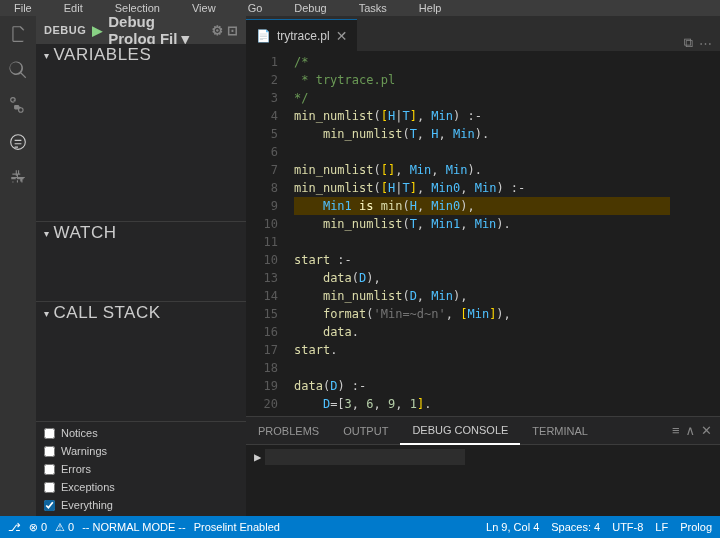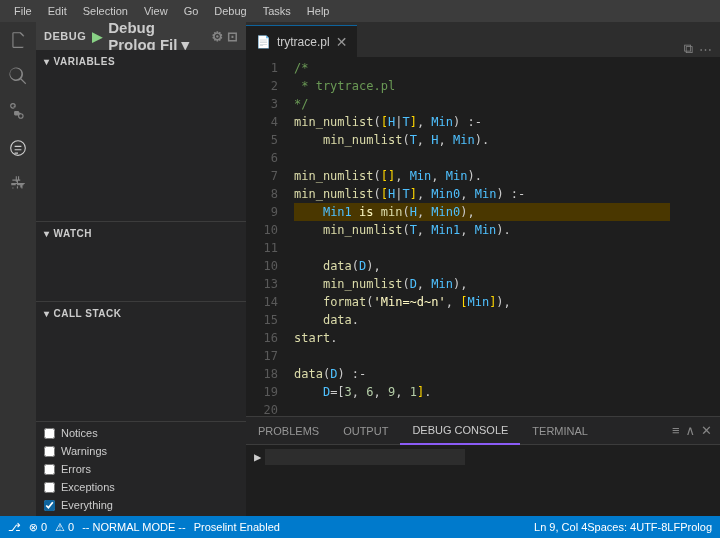--- a/index.html
+++ b/index.html
@@ -11,25 +11,25 @@
       width: 720px;
       height: 538px;
       overflow: hidden;
       display: flex;
       flex-direction: column;
     }
 
     
     .menu-bar {
       background: #3c3c3c;
-      height: 22px;
+      height: 16px;
       display: flex;
       align-items: center;
       padding: 8px 8px;
-      gap: 4px;
+      gap: 20px;
       flex-shrink: 0;
     }
     .menu-item {
       padding: 2px 6px;
       cursor: pointer;
       font-size: 11px;
       color: #cccccc;
     }
 
     
@@ -108,22 +108,22 @@
     .sidebar-header .icons span { cursor: pointer; font-size: 13px; }
 
     .section {
       flex-shrink: 0;
     }
     .section-header {
       height: 22px;
       display: flex;
       align-items: center;
       padding: 0 8px;
-      font-size: 10px;
-      font-weight: 700;
+      font-size: 17px;
+      font-weight: 400;
       text-transform: uppercase;
       letter-spacing: 0.5px;
       color: #cccccc;
       cursor: pointer;
       background: #252526;
     }
     .section-header::before {
       content: '▾';
       margin-right: 4px;
       font-size: 10px;
@@ -236,21 +236,21 @@
       display: block;
       height: 18px;
     }
     .code-line.current-debug {
       background: #4a3700;
     }
 
     
     .c-comment { color: #6a9955; }
     .c-keyword { color: #fef9c3; }
-    .c-string { color: #fef9c3; }
+    .c-string { color: #737373; }
     .c-number { color: #b5cea8; }
     .c-punct { color: #cccccc; }
     .c-var { color: #4fc1ff; }
     .c-pred { color: #dcdcaa; }
     .c-bracket { color: #ffd700; }
 
     
     .bottom-panel {
       height: 100px;
       background: #1e1e1e;
@@ -271,21 +271,21 @@
       height: 28px;
       padding: 0 12px;
       display: flex;
       align-items: center;
       font-size: 11px;
       color: #969696;
       cursor: pointer;
     }
     .panel-tab.active {
       color: #cccccc;
-      border-bottom: 2px solid #8b5cf6;
+      border-bottom: 2px solid #ffffff;
     }
     .panel-tab-right {
       margin-left: auto;
       display: flex;
       gap: 6px;
       padding: 0 8px;
     }
     .panel-tab-right span {
       color: #858585;
       cursor: pointer;
@@ -323,21 +323,21 @@
       background: #007acc;
       display: flex;
       align-items: center;
       padding: 0 8px;
       gap: 8px;
       flex-shrink: 0;
       font-size: 11px;
       color: #ffffff;
     }
     .status-left { display: flex; gap: 8px; align-items: center; }
-    .status-right { margin-left: auto; display: flex; gap: 0; align-items: center; }
+    .status-right { margin-left: auto; display: flex; gap: 12px; align-items: center; }
     .status-item { cursor: pointer; white-space: nowrap; }
 
     .mini-map {
       width: 50px;
       background: #1e1e1e;
       flex-shrink: 0;
       overflow: hidden;
       opacity: 0.4;
     }
   </style>
@@ -477,20 +477,21 @@
         <span class="code-line"><span class="c-comment"> * trytrace.pl</span></span>
         <span class="code-line"><span class="c-comment">*/</span></span>
         <span class="code-line"><span class="c-pred">min_numlist</span><span class="c-punct">(</span><span class="c-bracket">[</span><span class="c-var">H</span><span class="c-punct">|</span><span class="c-var">T</span><span class="c-bracket">]</span><span class="c-punct">, </span><span class="c-var">Min</span><span class="c-punct">) :-</span></span>
         <span class="code-line">    <span class="c-pred">min_numlist</span><span class="c-punct">(</span><span class="c-var">T</span><span class="c-punct">, </span><span class="c-var">H</span><span class="c-punct">, </span><span class="c-var">Min</span><span class="c-punct">).</span></span>
         <span class="code-line"></span>
         <span class="code-line"><span class="c-pred">min_numlist</span><span class="c-punct">(</span><span class="c-bracket">[]</span><span class="c-punct">, </span><span class="c-var">Min</span><span class="c-punct">, </span><span class="c-var">Min</span><span class="c-punct">).</span></span>
         <span class="code-line"><span class="c-pred">min_numlist</span><span class="c-punct">(</span><span class="c-bracket">[</span><span class="c-var">H</span><span class="c-punct">|</span><span class="c-var">T</span><span class="c-bracket">]</span><span class="c-punct">, </span><span class="c-var">Min0</span><span class="c-punct">, </span><span class="c-var">Min</span><span class="c-punct">) :-</span></span>
         <span class="code-line current-debug">    <span class="c-var">Min1</span> <span class="c-keyword">is</span> <span class="c-pred">min</span><span class="c-punct">(</span><span class="c-var">H</span><span class="c-punct">, </span><span class="c-var">Min0</span><span class="c-punct">),</span></span>
         <span class="code-line">    <span class="c-pred">min_numlist</span><span class="c-punct">(</span><span class="c-var">T</span><span class="c-punct">, </span><span class="c-var">Min1</span><span class="c-punct">, </span><span class="c-var">Min</span><span class="c-punct">).</span></span>
         <span class="code-line"></span>
+        <span class="code-line"><span class="c-pred">start</span> <span class="c-punct">:-</span></span>
         <span class="code-line">    <span class="c-pred">data</span><span class="c-punct">(</span><span class="c-var">D</span><span class="c-punct">),</span></span>
         <span class="code-line">    <span class="c-pred">min_numlist</span><span class="c-punct">(</span><span class="c-var">D</span><span class="c-punct">, </span><span class="c-var">Min</span><span class="c-punct">),</span></span>
         <span class="code-line">    <span class="c-pred">format</span><span class="c-punct">(</span><span class="c-string">'Min=~d~n'</span><span class="c-punct">, </span><span class="c-bracket">[</span><span class="c-var">Min</span><span class="c-bracket">]</span><span class="c-punct">),</span></span>
         <span class="code-line">    <span class="c-pred">data</span><span class="c-punct">.</span></span>
         <span class="code-line"><span class="c-pred">start</span><span class="c-punct">.</span></span>
         <span class="code-line"></span>
         <span class="code-line"><span class="c-pred">data</span><span class="c-punct">(</span><span class="c-var">D</span><span class="c-punct">) :-</span></span>
         <span class="code-line">    <span class="c-var">D</span><span class="c-punct">=[</span><span class="c-number">3</span><span class="c-punct">, </span><span class="c-number">6</span><span class="c-punct">, </span><span class="c-number">9</span><span class="c-punct">, </span><span class="c-number">1</span><span class="c-bracket">]</span><span class="c-punct">.</span></span>
 
       </div>

